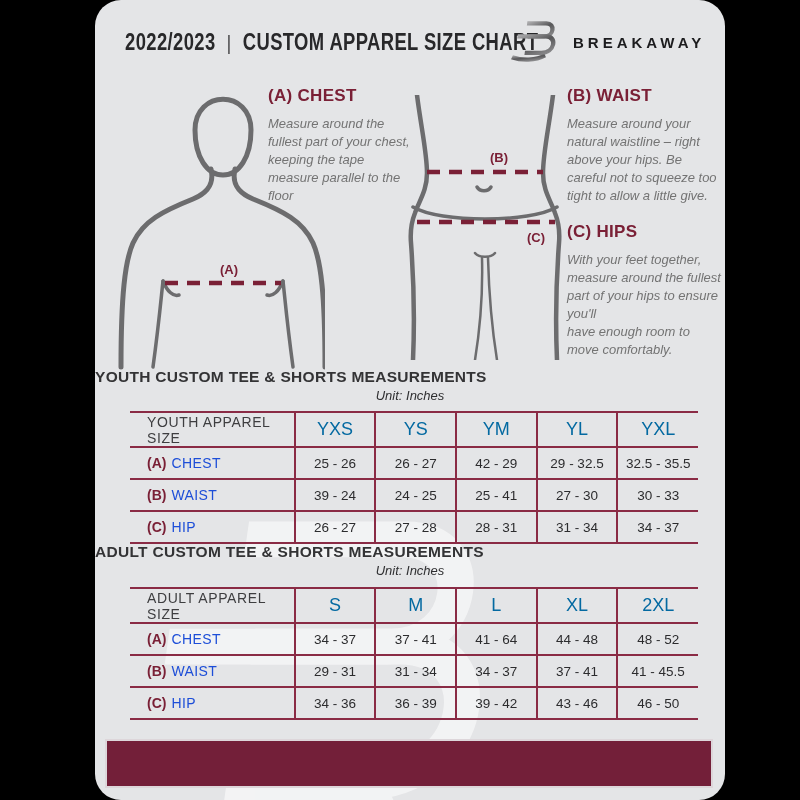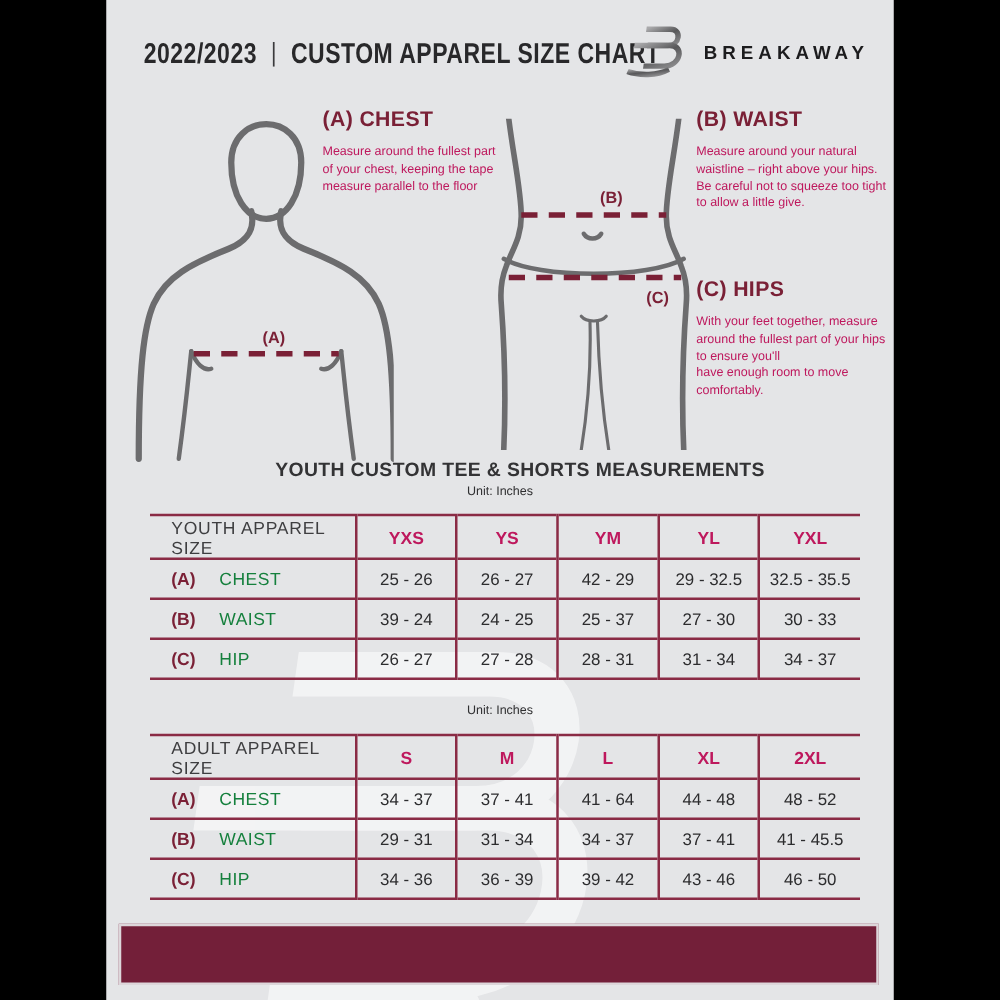--- a/index.html
+++ b/index.html
@@ -1,56 +1,56 @@
 <!DOCTYPE html>
 <html><head>
 <meta charset="utf-8">
 <style>
   * { margin:0; padding:0; box-sizing:border-box; }
   html,body { width:800px; height:800px; background:#000; font-family:"Liberation Sans", sans-serif; }
   .stage { position:relative; width:800px; height:800px; background:#000; overflow:hidden; }
-  .page { position:absolute; left:85px; top:0; width:630px; height:800px; background:#e4e5e7; overflow:hidden; }
+  .page { position:absolute; left:95px; top:0; width:630px; height:800px; background:#e4e5e7; overflow:hidden;border-radius:26px; }
 
   
   .hdr-title { position:absolute; left:30px; top:29px; white-space:nowrap;
     font-weight:700; font-size:23px; color:#28282a; letter-spacing:0.5px;
     transform:scaleX(0.80); transform-origin:left center; display:flex; gap:14px; align-items:center; }
   .hdr-sep { font-weight:400; color:#3a3a3c; font-size:21px; }
   .brand { position:absolute; left:416px; top:14px; display:flex; align-items:center;text-align:right; }
   .brand-name { font-weight:700; font-size:15px; letter-spacing:4px; color:#1c1c1e; margin-left:10px; margin-top:7px; }
 
   
   .guide { position:absolute; }
   .guide h3 { color:#7a2036; font-size:17px; font-weight:700; letter-spacing:0.3px; margin-bottom:9px; }
-  .guide p { color:#be185d; font-size:10px; line-height:1.38; white-space:pre-line; }
+  .guide p { color:#737373; font-size:13px; font-style:italic; line-height:1.38; white-space:pre-line; }
   .g-a { left:173px; top:86px;  width:146px; }
   .g-b { left:472px; top:86px;  width:154px; }
   .g-c { left:472px; top:222px; width:156px; }
 
   .diagram { position:absolute; }
   .dash-label { position:absolute; color:#7a2036; font-weight:700; font-size:13px; }
 
   
-  .sec-title { position:absolute; width:630px; text-align:center; font-weight:700;
-    font-size:15.5px; color:#333335; letter-spacing:0.3px;margin-left:16px; }
-  .sec-unit  { position:absolute; width:630px; text-align:center; 
-    font-weight:500; font-size:10px; color:#2f2f31; }
+  .sec-title { position:absolute; width:630px; font-weight:700;
+    font-size:15.5px; color:#333335; letter-spacing:0.3px; }
+  .sec-unit  { position:absolute; width:630px; text-align:center; font-style:italic;
+    font-weight:500; font-size:13px; color:#2f2f31; }
 
   
   table.size { position:absolute; left:35px; width:568px; border-collapse:collapse; table-layout:fixed;
     border-top:2px solid #8a2b45; border-bottom:2px solid #8a2b45; background:transparent; }
   table.size col.c-first { width:29%; }
   table.size th, table.size td { border-left:2px solid #8a2b45; text-align:center; vertical-align:middle;
     font-size:13.5px; color:#2c2c2e; background:transparent; }
   table.size th.first, table.size td.first { border-left:none; text-align:left; padding-left:17px; }
-  table.size thead th { height:35px; font-weight:700; font-size:14px; color:#be185d; }
+  table.size thead th { height:35px; font-weight:400; font-size:18px; color:#0369a1; }
   table.size thead th.first { font-weight:400; font-size:14px; letter-spacing:0.6px; color:#3e3e40; }
   table.size tbody td { height:32px; border-top:2px solid #8a2b45; }
   .row-key { color:#7a2036; font-weight:700; font-size:14px; }
-  .row-label { color:#15803d; font-size:14px; margin-left:19px; letter-spacing:0.4px; }
+  .row-label { color:#1d4ed8; font-size:14px; margin-left:5px; letter-spacing:0.4px; }
 
   
   .watermark { position:absolute; left:18px; top:468px; opacity:0.55; }
   .footer-bar { position:absolute; left:10px; top:739px; width:608px; height:49px;
     background:#731f39; border:2px solid #ddd6da; }
 </style>
 </head>
 <body>
 
 <div class="stage">
@@ -164,37 +164,38 @@
           <td>42 - 29</td>
           <td>29 - 32.5</td>
           <td>32.5 - 35.5</td>
         </tr>
         <tr>
           <td class="first">
             <span class="row-key">(B)</span><span class="row-label">WAIST</span>
           </td>
           <td>39 - 24</td>
           <td>24 - 25</td>
-          <td>25 - 37</td>
+          <td>25 - 41</td>
           <td>27 - 30</td>
           <td>30 - 33</td>
         </tr>
         <tr>
           <td class="first">
             <span class="row-key">(C)</span><span class="row-label">HIP</span>
           </td>
           <td>26 - 27</td>
           <td>27 - 28</td>
           <td>28 - 31</td>
           <td>31 - 34</td>
           <td>34 - 37</td>
         </tr>
       </tbody>
     </table>
 
+    <div class="sec-title" style="top:543px;">ADULT CUSTOM TEE &amp; SHORTS MEASUREMENTS</div>
     <div class="sec-unit" style="top:563px;">Unit: Inches</div>
 
     <table class="size" style="top:587px;">
       <colgroup>
           <col class="c-first">
           <col>
           <col>
           <col>
           <col>
           <col>

